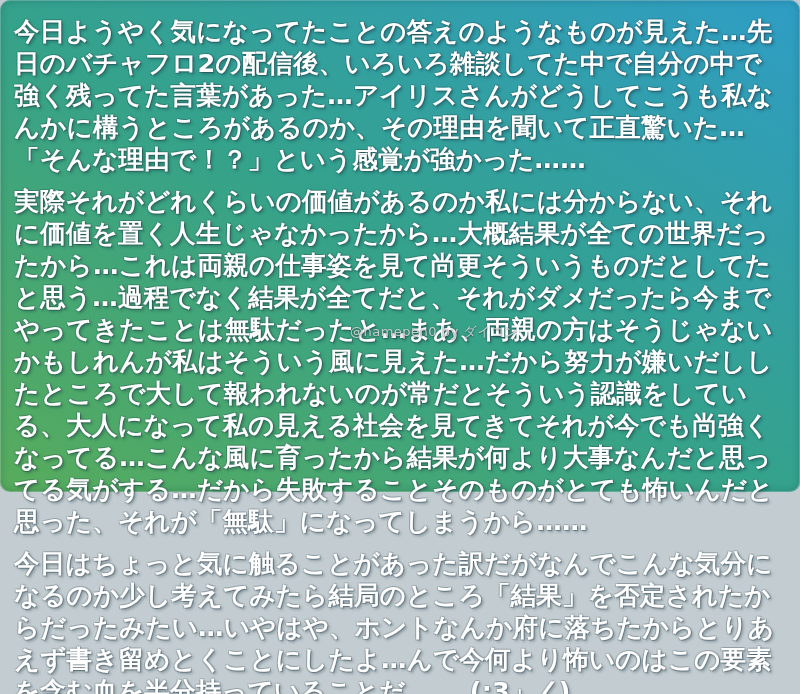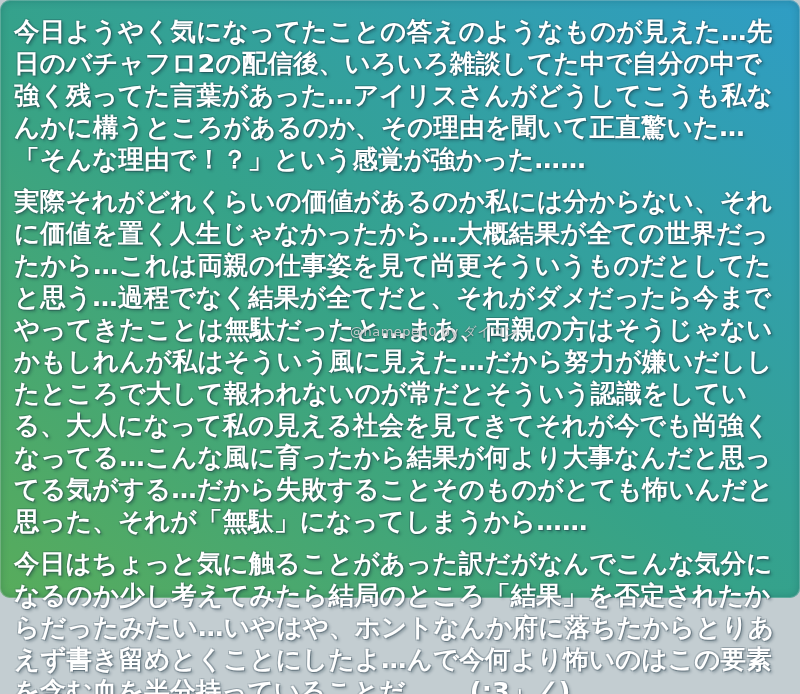--- a/index.html
+++ b/index.html
@@ -10,21 +10,21 @@
     width: 800px;
     height: 694px;
     overflow: hidden;
     background: #c3cdd1;
     font-family: "DejaVu Sans", "Liberation Sans", sans-serif;
   }
   .card {
     position: relative;
     box-sizing: border-box;
     width: 800px;
-    height: 598px;
+    height: 492px;
     border-radius: 10px;
     padding: 15px 14px 0 14px;
     background: linear-gradient(
       to top right,
       var(--gradient-bottom-left, #58ac5b) 0%,
       var(--gradient-mid, #35a28a) 48%,
       var(--gradient-top-right, #2f9dc5) 100%
     );
     box-shadow:
       inset 0 0 0 1px rgba(230,240,240,0.25),

